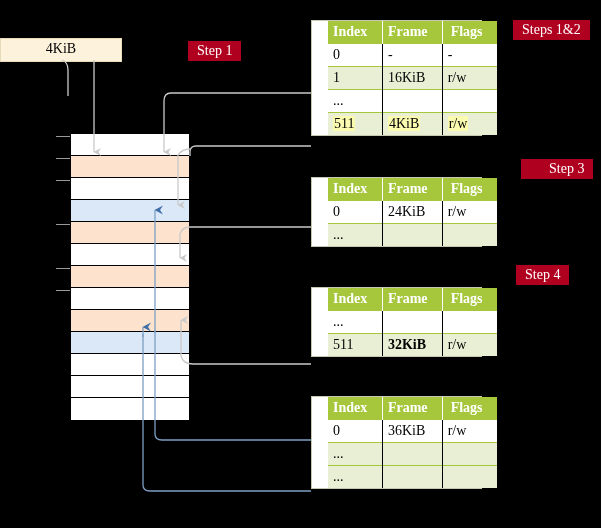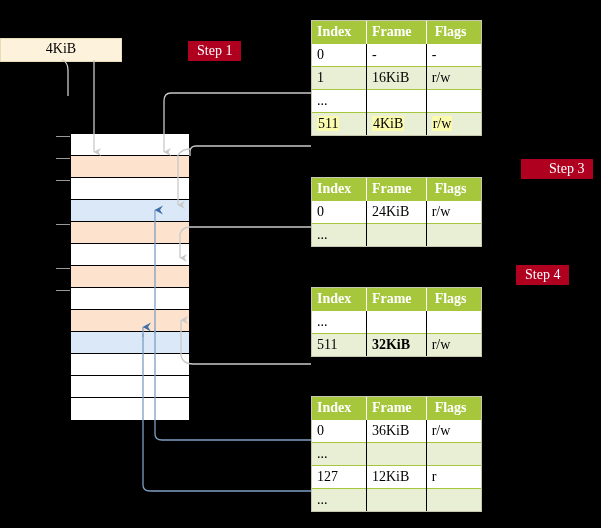--- a/index.html
+++ b/index.html
@@ -13,21 +13,21 @@
          padding:2px 9px 3px 9px;white-space:nowrap;line-height:15px;
          box-shadow:1px 1px 0 #000;}
 
   
   .srcbox{position:absolute;background:#fdf3dc;border:1px solid #e8dcb8;
           font-size:14px;text-align:center;line-height:20px;color:#000;}
 
   
   .ptable{position:absolute;border:1px solid #c8c8b0;
           border-collapse:collapse;background:#fff;}
-  .ptable table{border-collapse:collapse;width:100%;}
+  .ptable table{border-collapse:collapse;width:100%;margin-left:16px;}
   .ptable th{background:#a6c63c;color:#fff;font-weight:bold;font-size:14px;
              text-align:left;padding:2px 5px;border-right:1px solid #fff;
              line-height:18px;}
   .ptable th:last-child{border-right:none;padding-left:8px;}
   .ptable td{font-size:14px;padding:2px 5px;border-right:1px solid #000;
              border-top:1px solid #a6c63c;line-height:18px;height:18px;
              vertical-align:top;}
   .ptable td:last-child{border-right:none;}
   .ptable tr.alt td{background:#e9efd4;}
   .ptable tr.plain td{background:#fff;}
@@ -53,20 +53,23 @@
 
 <div id="stage">
 
   <div class="srcbox" id="srcbox" style="left:0px;top:38px;width:120px;height:22px;">
     <span>4KiB</span>
   </div>
 
   <div class="badge" style="left:188px;top:41px;">
     <span>Step 1</span>
   </div>
+  <div class="badge" style="left:513px;top:20px;">
+    <span>Steps 1&amp;2</span>
+  </div>
   <div class="badge" style="left:521px;top:159px;padding-left:28px;">
     <span>Step 3</span>
   </div>
   <div class="badge" style="left:516px;top:265px;">
     <span>Step 4</span>
   </div>
 
   <div class="memcol" id="memcol">
       <div class="memrow m-white"></div>
       <div class="memrow m-orange"></div>
@@ -181,25 +184,20 @@
         <tbody>
           <tr class="plain">
             <td style="width: 56px;">0</td>
             <td style="width: 60px;">36KiB</td>
             <td style="width: 53px;">r/w</td>
           </tr>
           <tr class="alt">
             <td style="width: 56px;">...</td>
             <td style="width: 60px;"></td>
             <td style="width: 53px;"></td>
-          </tr>
-          <tr class="plain">
-            <td style="width: 56px;">127</td>
-            <td style="width: 60px;">12KiB</td>
-            <td style="width: 53px;">r</td>
           </tr>
           <tr class="alt">
             <td style="width: 56px;">...</td>
             <td style="width: 60px;"></td>
             <td style="width: 53px;"></td>
           </tr>
         </tbody>
       </table>
     </div>
 

